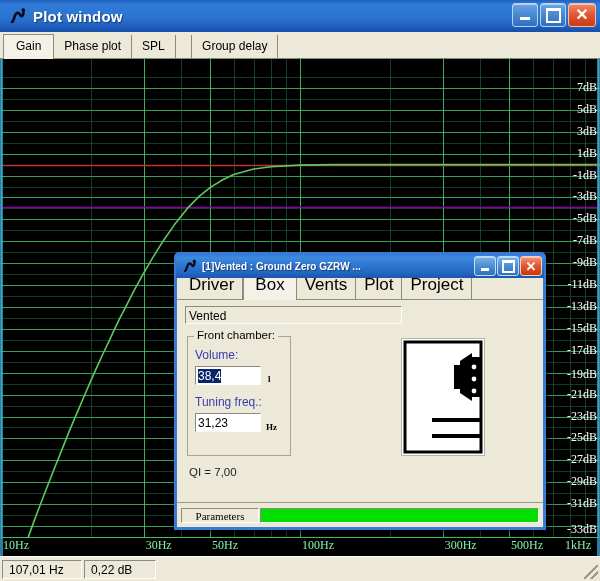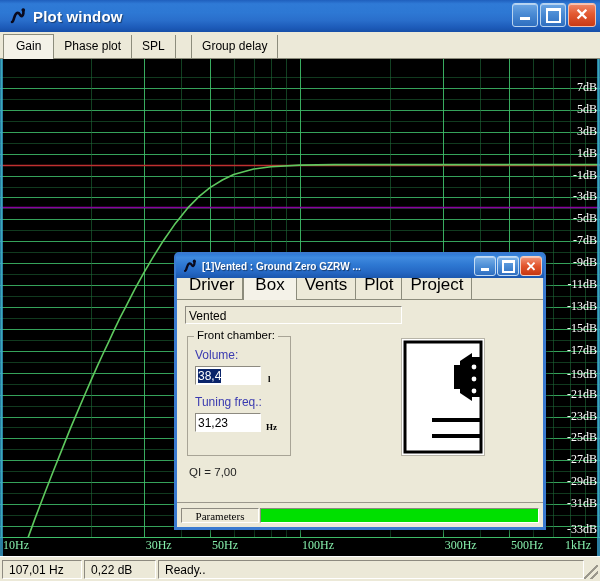--- a/index.html
+++ b/index.html
@@ -443,17 +443,16 @@
 
     <div class="dlg-footer">
       <div class="param-cell">Parameters</div>
       <div class="progress" id="progressbar" style="background: rgb(0, 224, 0); width: 100%;"></div>
     </div>
   </div>
 
   <div class="statusbar">
     <div class="status-cell freq">107,01 Hz</div>
     <div class="status-cell db">0,22 dB</div>
-    <div class="status-cell msg">Ready..</div>
     <div class="grip"></div>
   </div>
 
 </div>
 
 </body></html>

